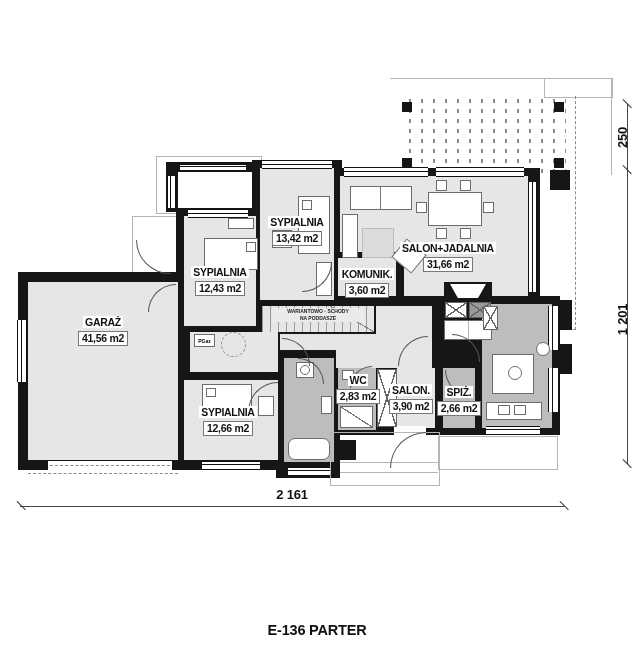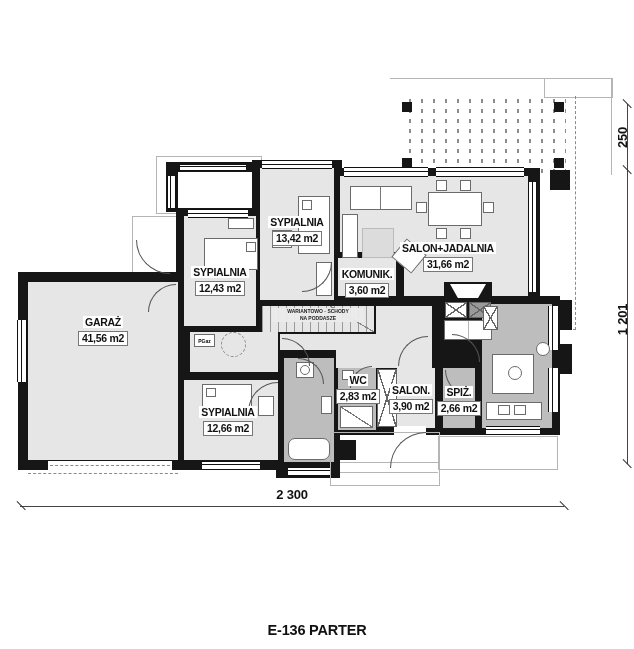--- a/index.html
+++ b/index.html
@@ -208,21 +208,21 @@
     <span class="ar">3,90 m2</span>
   </div>
   <div class="lbl" style="left:436px;top:382px;width:46px;text-align:center;">
     <span class="nm">SPIŻ.</span>
     <span class="ar">2,66 m2</span>
   </div>
 
   <div class="dline" style="left:20px;top:506px;width:544px;height:1px;"></div>
   <div class="tick" style="left:15px;top:505px;"></div>
   <div class="tick" style="left:558px;top:505px;"></div>
-  <div class="dim" style="left:250px;top:487px;width:84px;text-align:center;">2 300</div>
+  <div class="dim" style="left:250px;top:487px;width:84px;text-align:center;">2 161</div>
 
   <div class="dline" style="left:627px;top:104px;width:1px;height:360px;"></div>
   <div class="tick" style="left:621px;top:103px;"></div>
   <div class="tick" style="left:621px;top:169px;"></div>
   <div class="tick" style="left:621px;top:463px;"></div>
   <div class="dim" style="left:602px;top:130px;width:40px;text-align:center;transform:rotate(-90deg);">250</div>
   <div class="dim" style="left:598px;top:312px;width:48px;text-align:center;transform:rotate(-90deg);">1 201</div>
 
   <div class="title" style="top:622px;">E-136 PARTER</div>
 

